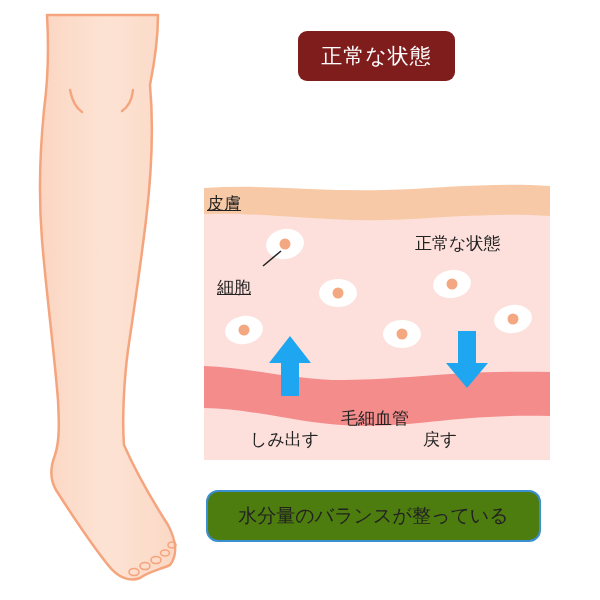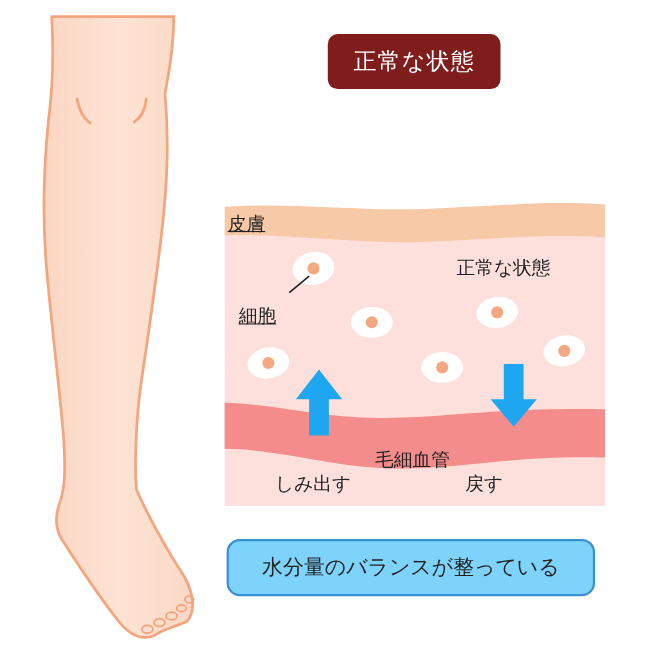--- a/index.html
+++ b/index.html
@@ -7,21 +7,21 @@
   .abs { position:absolute; }
   .title-badge {
     left:298px; top:31px; width:157px; height:50px;
     background:#7f1d1d; border-radius:9px; color:#fff;
     font-size:21px; display:flex; align-items:center; justify-content:center;
     letter-spacing:1px;
   }
   .label { color:#222; font-size:17px; white-space:nowrap; }
   .summary-box {
     left:206px; top:490px; width:335px; height:52px;
-    border:2.5px solid #3a8fd0; border-radius:12px; background:#7dd3fc;
+    border:2.5px solid #3a8fd0; border-radius:12px; background:#4d7c0f;
     display:flex; align-items:center; justify-content:center;
     font-size:19px; color:#222; box-sizing:border-box;
   }
 </style>
 </head>
 <body>
 
 <svg class="abs" style="left:0;top:0" width="200" height="600" viewBox="0 0 200 600">
   <defs>
     <linearGradient id="legGrad" x1="0" x2="1" y1="0" y2="0">

